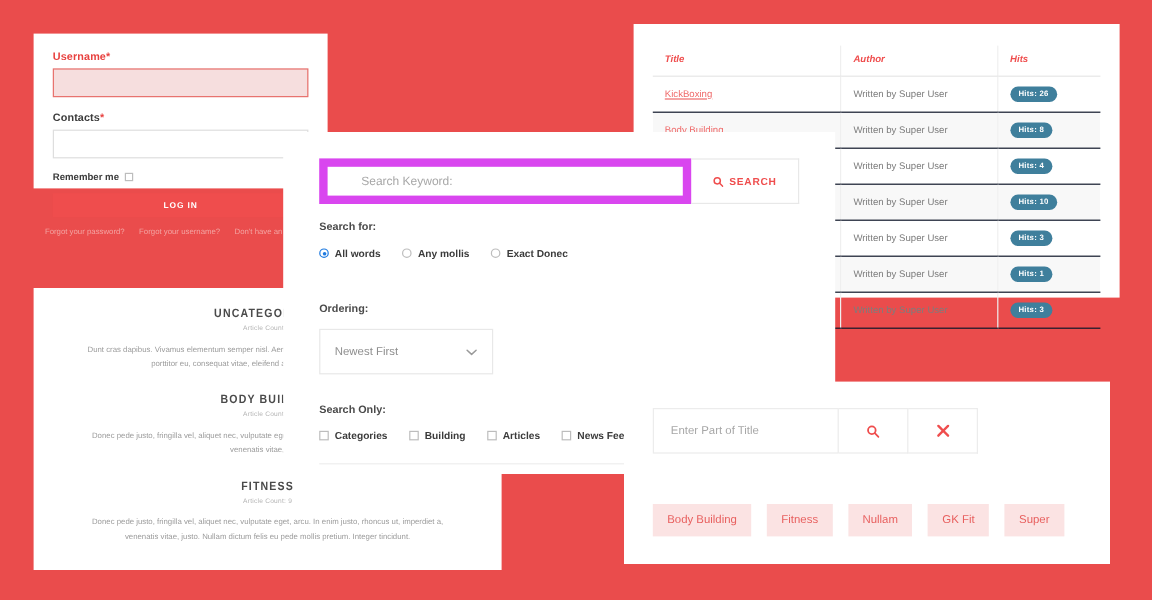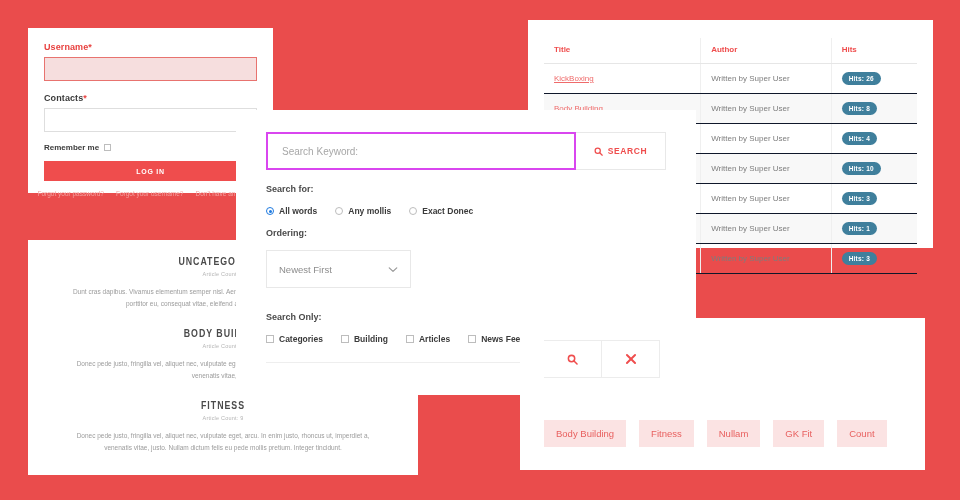--- a/index.html
+++ b/index.html
@@ -6,21 +6,21 @@
   html, body { margin:0; padding:0; }
   body {
     width:960px; height:500px; position:relative; overflow:hidden;
     background:#ea4c4c;
     font-family:"Liberation Sans", sans-serif;
     -webkit-font-smoothing:antialiased;
   }
   .panel { position:absolute; background:#fff; }
 
   
-  #login-panel { left:28px; top:28px; width:245px; height:165px; padding:14px 16px 0 16px; }
+  #login-panel { left:28px; top:28px; width:245px; height:129px; padding:14px 16px 0 16px; }
   .field-label { font-size:9px; font-weight:bold; color:#e8413f; margin-bottom:5px; letter-spacing:.1px; }
   .field-label.dark { color:#3b3b3b; }
   .req { color:#e8413f; }
   .txt-input { width:100%; height:24px; border:1px solid #dedede; background:#fff; }
   .txt-input.error { border:1px solid #e8736f; background:#f6dede; }
   .remember-row { display:flex; align-items:center; gap:5px; margin:11px 0 9px 0; }
   .remember-row .lbl { font-size:8px; color:#3b3b3b; font-weight:bold; }
   .cbx { width:7px; height:7px; border:1px solid #bdbdbd; background:#fff; display:inline-block; }
   .login-btn { width:100%; height:20px; background:#ef4d4d; border:none; color:#fff;
                font-size:7px; font-weight:bold; letter-spacing:.7px; cursor:pointer;
@@ -32,43 +32,43 @@
   #table-panel { left:528px; top:20px; width:405px; height:228px; padding:18px 16px 0 16px; }
   table.articles { width:100%; border-collapse:collapse; table-layout:fixed; }
   table.articles th {
     text-align:left; font-size:8px; color:#ef4d4d; font-weight:bold;
     padding:7px 10px 9px 10px; border-bottom:1px solid #e6e6e6;
   }
   table.articles td {
     font-size:8px; color:#7d7d7d; padding:8px 10px; border-bottom:1px solid #0f172a;
     border-right:1px solid #efefef; white-space:nowrap; overflow:hidden;
   }
-  table.articles th { border-right:1px solid #efefef; }
+  table.articles th { border-right:1px solid #efefef;font-style:italic; }
   table.articles th:last-child, table.articles td:last-child { border-right:none; }
   table.articles tr:nth-child(even) td { background:#f8f8f8; }
   .art-title { color:#ef6a6a; }
   .hits-badge {
     display:inline-block; background:#3f7f9c; color:#fff; font-size:6.5px;
     font-weight:bold; border-radius:9px; padding:3px 7px; letter-spacing:.2px;
   }
   .col-title { width:42%; } .col-author { width:35%; } .col-hits { width:23%; }
 
   
   #category-panel { left:28px; top:240px; width:390px; height:235px; padding:16px 22px; overflow:hidden; }
   .cat-block { text-align:center; margin-bottom:18px; }
   .cat-title { font-size:10px; font-weight:bold; color:#4a4a4a; letter-spacing:1.1px;
                transform:scaleX(.88); transform-origin:center; }
   .cat-count { font-size:5.5px; color:#b4b4b4; margin-top:4px; letter-spacing:.2px; }
   .cat-desc { font-size:6.5px; color:#9b9b9b; line-height:1.85; margin-top:9px; padding:0 18px; }
 
   
   #search-panel { left:236px; top:110px; width:460px; height:285px; padding:22px 30px 0 30px; }
   .search-row { display:flex; margin-bottom:14px; }
-  .search-field { flex:1; height:38px; border:2px solid #d946ef; display:flex; align-items:center;
-                  padding:0 14px; font-size:10px; color:#a7a7a7; }
+  .search-field { flex:1; height:38px; border:7px solid #d946ef; display:flex; align-items:center;
+                  padding:0 28px; font-size:10px; color:#a7a7a7; }
   .search-btn { width:90px; height:38px; border:1px solid #e8e8e8; border-left:none;
                 display:flex; align-items:center; justify-content:center; gap:5px;
                 color:#ef4d4d; font-size:8.5px; font-weight:bold; letter-spacing:.6px; cursor:pointer; }
   .sec-label { font-size:9px; color:#4a4a4a; font-weight:bold; margin:0 0 12px 0; }
   .radio-row, .check-row { display:flex; align-items:center; gap:6px; flex-wrap:nowrap; }
   .radio-item, .check-item { display:flex; align-items:center; gap:5px; margin-right:12px; }
   .radio { width:8px; height:8px; border:1px solid #bdbdbd; border-radius:50%; background:#fff;
            position:relative; flex:none; }
   .radio.on { border-color:#1e7ae0; }
   .radio.on::after { content:""; position:absolute; left:1.5px; top:1.5px; width:3px; height:3px;
@@ -206,21 +206,21 @@
         <svg width="9" height="9" viewBox="0 0 16 16" fill="none" stroke="#ef4d4d" stroke-width="2.2">
           <circle cx="6.6" cy="6.6" r="4.6"></circle>
             <line x1="10.2" y1="10.2" x2="14.6" y2="14.6" stroke-linecap="round"></line>
         </svg>
       </span>
       <span>SEARCH</span>
     </div>
   </div>
 
   <div class="sec-label">Search for:</div>
-  <div class="radio-row" style="margin-bottom:12px;">
+  <div class="radio-row" style="margin-bottom:36px;">
     <div class="radio-item">
       <span class="radio on"></span>
       <span class="radio-lbl">All words</span>
     </div>
     <div class="radio-item">
       <span class="radio"></span>
       <span class="radio-lbl">Any mollis</span>
     </div>
     <div class="radio-item">
       <span class="radio"></span>
@@ -256,20 +256,23 @@
       <span class="chk"></span>
       <span class="check-lbl">News Feeds</span>
     </div>
   </div>
 
   <div class="divider"></div>
 </div>
 
 <div class="panel" id="tag-panel">
   <div class="tagsearch-row">
+    <div class="tagsearch-input">
+      <span>Enter Part of Title</span>
+    </div>
     <div class="tag-icon-btn">
       <span>
         <svg width="11" height="11" viewBox="0 0 16 16" fill="none" stroke="#ef4d4d" stroke-width="2.2">
           <circle cx="6.6" cy="6.6" r="4.6"></circle>
             <line x1="10.2" y1="10.2" x2="14.6" y2="14.6" stroke-linecap="round"></line>
         </svg>
       </span>
     </div>
     <div class="tag-icon-btn">
       <span>
@@ -279,15 +282,15 @@
         </svg>
       </span>
     </div>
   </div>
 
   <div class="tag-list">
     <span class="tag">Body Building</span>
     <span class="tag">Fitness</span>
     <span class="tag">Nullam</span>
     <span class="tag">GK Fit</span>
-    <span class="tag">Count</span>
+    <span class="tag">Super</span>
   </div>
 </div>
 
 </body></html>

